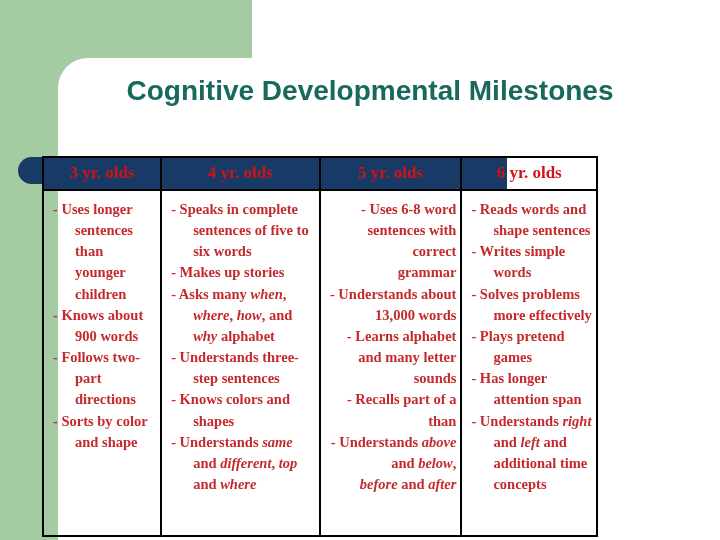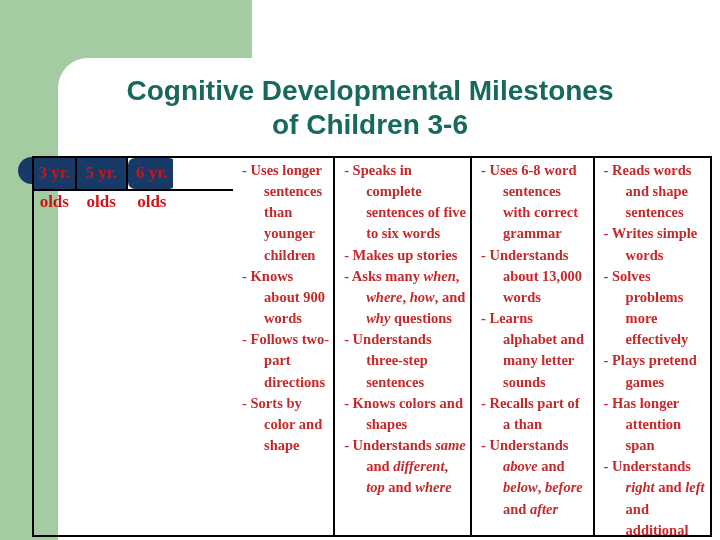--- a/index.html
+++ b/index.html
@@ -9,72 +9,72 @@
   }
   .green-rect { position:absolute; left:0; top:0; width:252px; height:540px; background:var(--green); }
   .white-panel { position:absolute; left:58px; top:58px; width:662px; height:482px; background:#fff; border-radius:30px 0 0 0; }
   .title {
     position:absolute; left:30px; top:74px; width:680px; text-align:center;
     font-family:"Liberation Sans", sans-serif; font-weight:bold;
     font-size:28px; line-height:1.2; color:var(--teal); letter-spacing:0;
   }
   .accent-pill { position:absolute; left:18px; top:157px; width:28px; height:27px; background:var(--navy); border-radius:14px 0 0 14px; }
   .mtable {
-    position:absolute; left:32px; top:156px; width:680px; height:381px;
-    border:2px solid #000; box-sizing:border-box; display:flex; flex-direction:row;
+    position:absolute; left:42px; top:156px; width:556px; height:381px;
+    border:2px solid #000; box-sizing:border-box; display:flex; flex-direction:column;
     background:transparent;
   }
   .hrow { display:flex; height:31px; border-bottom:2px solid #000; flex:0 0 auto; }
   .brow { display:flex; flex:1 1 auto; min-height:0; }
-  .c0 { width:21.4%; } .c1 { width:28.7%; } .c2 { width:25.7%; } .c3 { width:24.2%;border-radius:7px; }
+  .c0 { width:21.4%; } .c1 { width:28.7%; } .c2 { width:25.7%;text-align:right; } .c3 { width:24.2%; }
   .hcell {
     box-sizing:border-box; border-right:2px solid #000; background:var(--navy);
     color:var(--hdr-red); font-weight:bold; font-size:17px; text-align:center; line-height:29px;
   }
   .hcell.last { border-right:none; background:linear-gradient(90deg, var(--navy) 0 45px, #fff 45px); }
   .bcell {
-    box-sizing:border-box; border-right:2px solid #000; padding:2px 4px 2px 4px;
+    box-sizing:border-box; border-right:2px solid #000; padding:8px 4px 2px 4px;
     font-weight:bold; font-size:14.5px; line-height:1.46; color:var(--body-red);
     overflow:hidden;
   }
   .bcell.last { border-right:none; }
   .item { padding-left:27px; text-indent:-22px; }
   .it { font-style:italic; }
 </style>
 </head>
 <body>
 
 <div class="slide">
   <div class="green-rect"></div>
   <div class="white-panel"></div>
 
   <div class="title">
     <div>Cognitive Developmental Milestones</div>
-    <div>of Children 3-6</div>
   </div>
 
   <div class="accent-pill"></div>
 
   <div class="mtable">
     <div class="hrow">
       <div class="hcell c0">3 yr. olds</div>
+      <div class="hcell c1">4 yr. olds</div>
       <div class="hcell c2">5 yr. olds</div>
       <div class="hcell c3 last">6 yr. olds</div>
     </div>
     <div class="brow">
       <div class="bcell c0">
           <div class="item"><span>- Uses longer sentences than younger children</span></div>
           <div class="item"><span>- Knows about 900 words</span></div>
           <div class="item"><span>- Follows two-part directions</span></div>
           <div class="item"><span>- Sorts by color and shape</span></div>
         </div>
       <div class="bcell c1">
           <div class="item"><span>- Speaks in complete sentences of five to six words</span></div>
           <div class="item"><span>- Makes up stories</span></div>
-          <div class="item"><span>- Asks many </span><span class="it">when</span><span>, </span><span class="it">where</span><span>, </span><span class="it">how</span><span>, and </span><span class="it">why</span><span> questions</span></div>
+          <div class="item"><span>- Asks many </span><span class="it">when</span><span>, </span><span class="it">where</span><span>, </span><span class="it">how</span><span>, and </span><span class="it">why</span><span> alphabet</span></div>
           <div class="item"><span>- Understands three-step sentences</span></div>
           <div class="item"><span>- Knows colors and shapes</span></div>
           <div class="item"><span>- Understands </span><span class="it">same</span><span> and </span><span class="it">different</span><span>, </span><span class="it">top</span><span> and </span><span class="it">where</span></div>
         </div>
       <div class="bcell c2">
           <div class="item"><span>- Uses 6-8 word sentences with correct grammar</span></div>
           <div class="item"><span>- Understands about 13,000 words</span></div>
           <div class="item"><span>- Learns alphabet and many letter sounds</span></div>
           <div class="item"><span>- Recalls part of a than</span></div>
           <div class="item"><span>- Understands </span><span class="it">above</span><span> and </span><span class="it">below</span><span>, </span><span class="it">before</span><span> and </span><span class="it">after</span></div>

